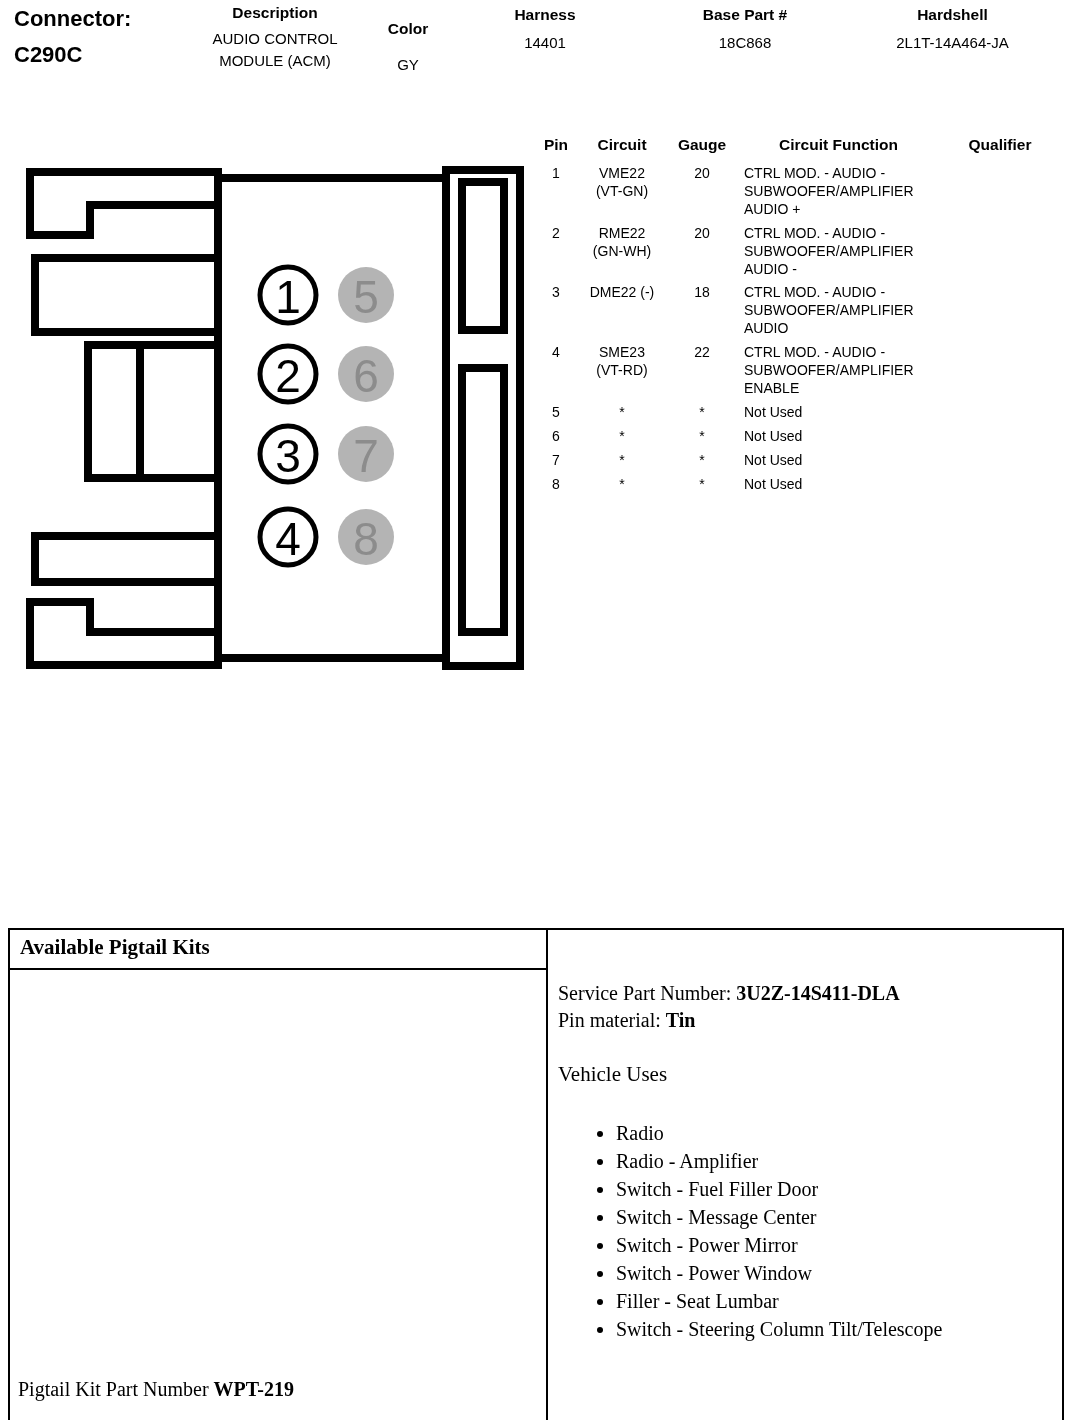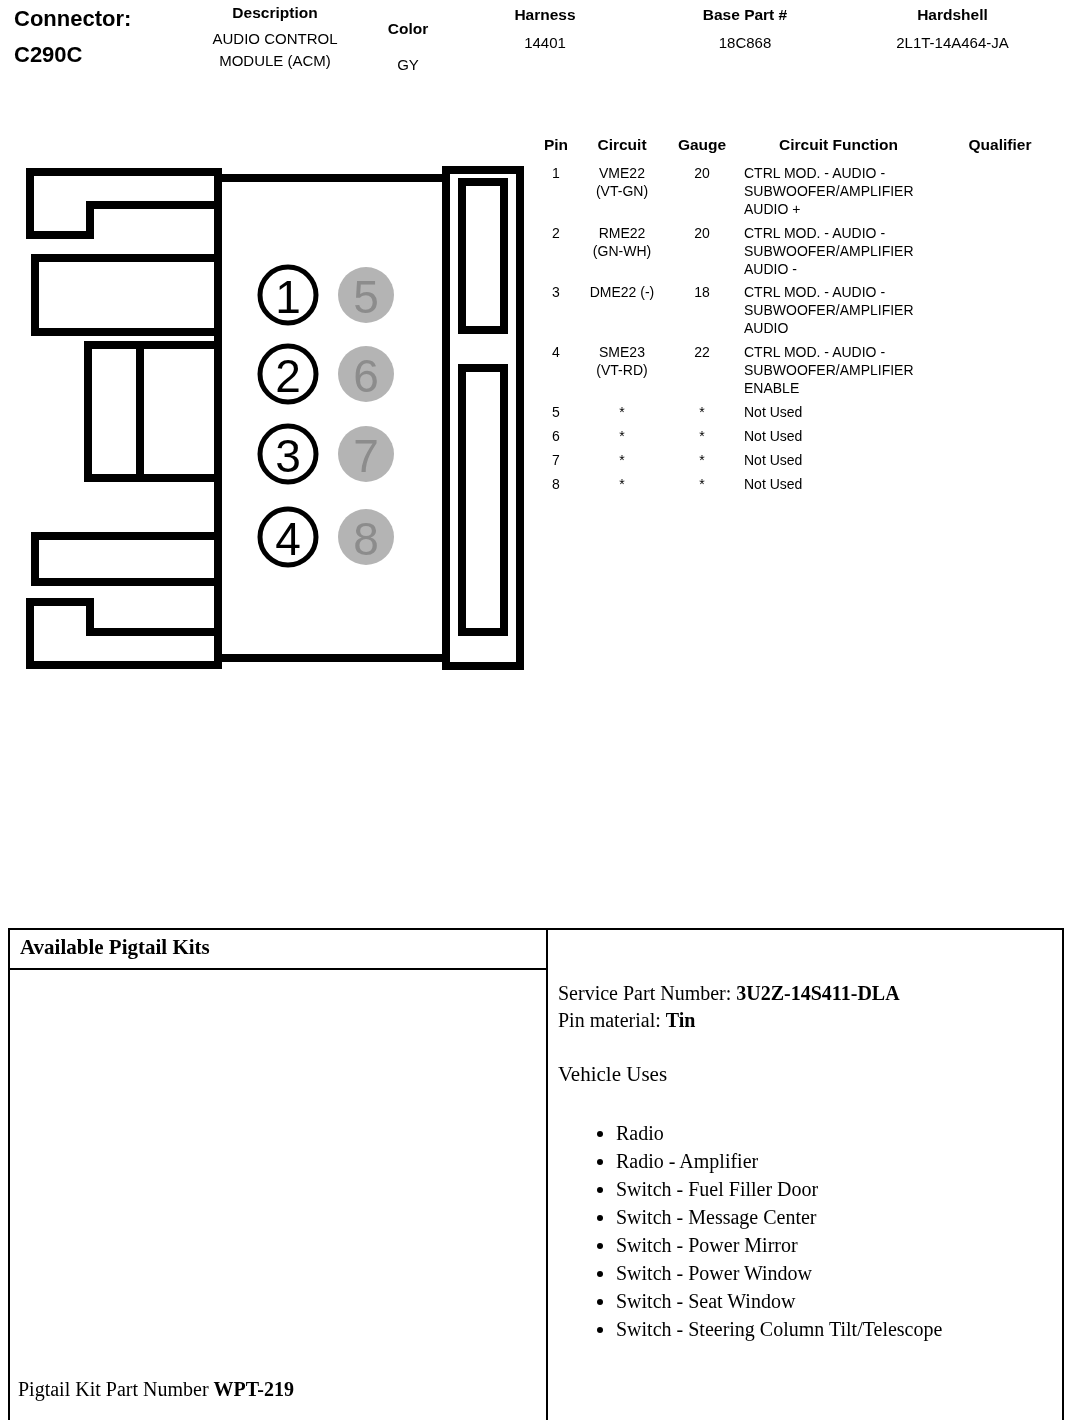--- a/index.html
+++ b/index.html
@@ -211,19 +211,19 @@
         <span>Pin material: </span><b>Tin</b>
       </div>
       <div class="pt-uses-title">Vehicle Uses</div>
       <ul class="pt-uses">
           <li>Radio</li>
           <li>Radio - Amplifier</li>
           <li>Switch - Fuel Filler Door</li>
           <li>Switch - Message Center</li>
           <li>Switch - Power Mirror</li>
           <li>Switch - Power Window</li>
-          <li>Switch - Seat Window</li>
+          <li>Filler - Seat Lumbar</li>
           <li>Switch - Steering Column Tilt/Telescope</li>
         </ul>
     </div>
   </div>
 
 </div>
 
 </body></html>

